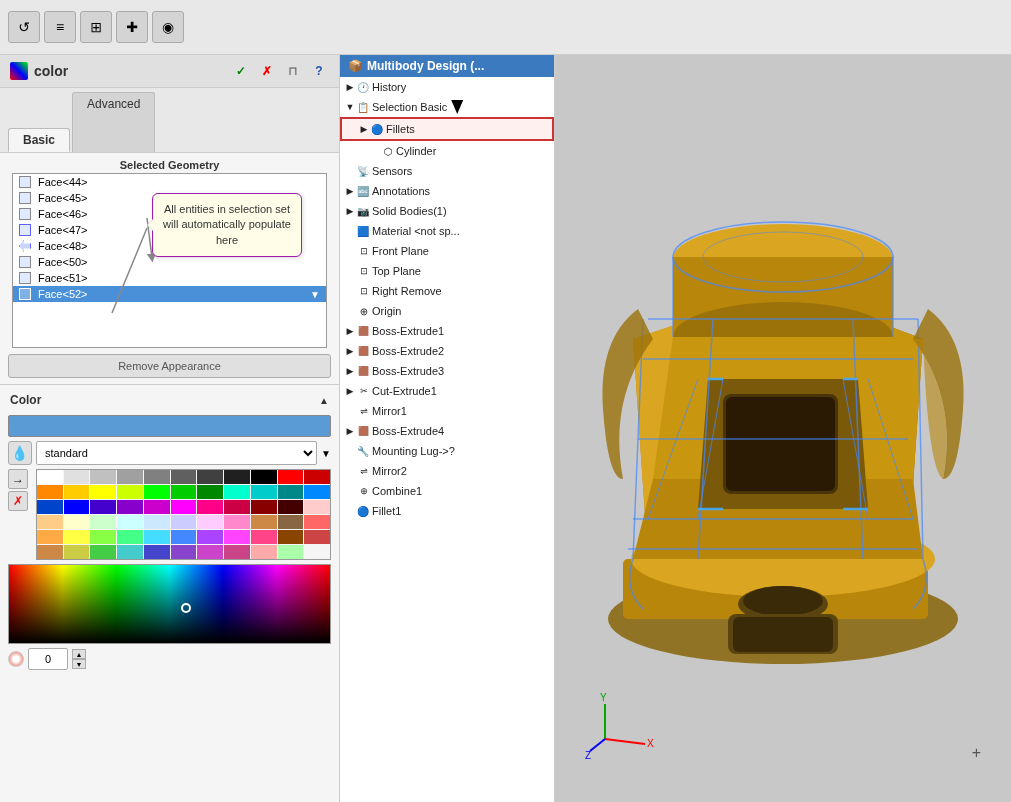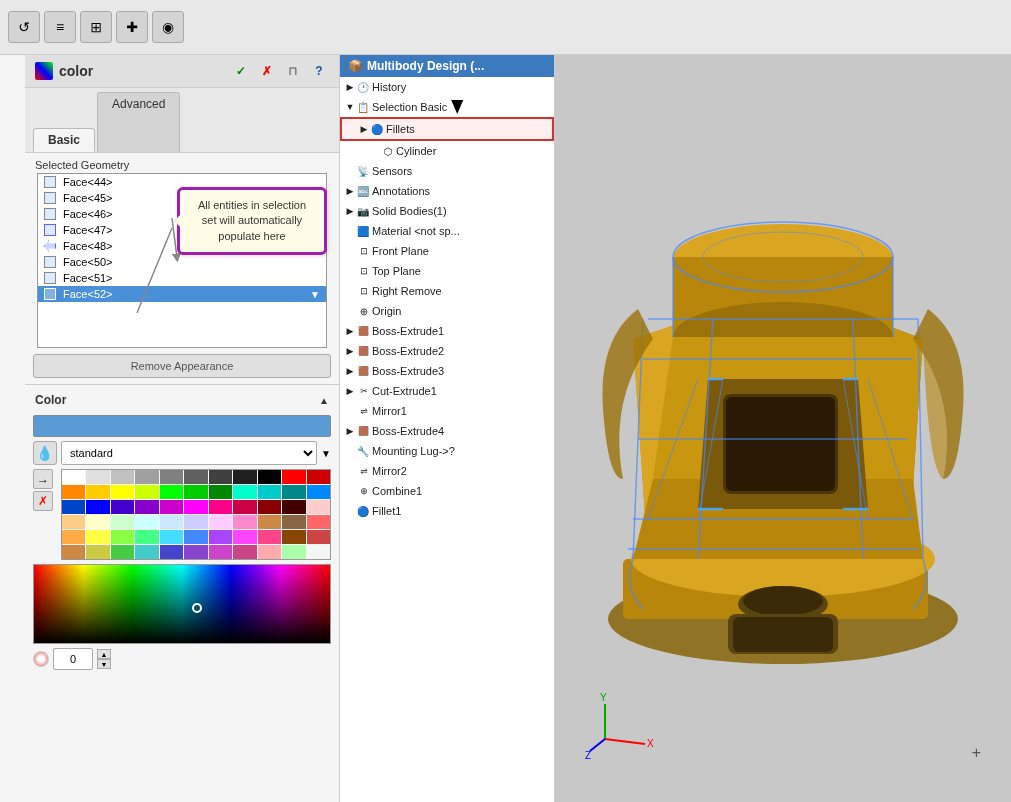--- a/index.html
+++ b/index.html
@@ -33,21 +33,20 @@
     }
 
     
     .left-panel {
       width: 340px;
       background: #f5f5f5;
       border-right: 1px solid #ccc;
       display: flex;
       flex-direction: column;
       overflow: hidden;
-      padding-left: 25px;
     }
 
     .panel-header {
       background: #e0e0e0;
       border-bottom: 1px solid #ccc;
       padding: 6px 10px;
       display: flex;
       align-items: center;
       justify-content: space-between;
     }
@@ -110,24 +109,25 @@
       background: #eee;
     }
     .color-image-icon {
       width: 18px; height: 18px;
       background: linear-gradient(45deg, #f00, #0f0, #00f);
       border-radius: 2px;
     }
 
     
     .section-label {
-      font-weight: normal;
+      font-weight: bold;
       font-size: 11px;
       color: #333;
       padding: 6px 10px 2px;
+      text-align: center;
     }
 
     .geometry-list-container {
       position: relative;
       margin: 0 12px;
       flex: 0 0 auto;
     }
     .geometry-list {
       border: 1px solid #999;
       background: white;
@@ -141,24 +141,24 @@
       align-items: center;
       gap: 4px;
       cursor: pointer;
       font-size: 11px;
     }
     .geometry-item.selected { background: #4a90d9; color: white; }
 
     
     .tooltip-bubble {
       position: absolute;
-      top: 14px;
+      top: 20px;
       left: 140px;
       background: #fffde7;
-      border: 3px solid #a21caf;
+      border: 1px solid #a21caf;
       border-radius: 6px;
       padding: 8px 10px;
       font-size: 11px;
       width: 150px;
       text-align: center;
       color: #333;
       line-height: 1.4;
       box-shadow: 1px 1px 4px rgba(0,0,0,0.15);
       z-index: 10;
     }

